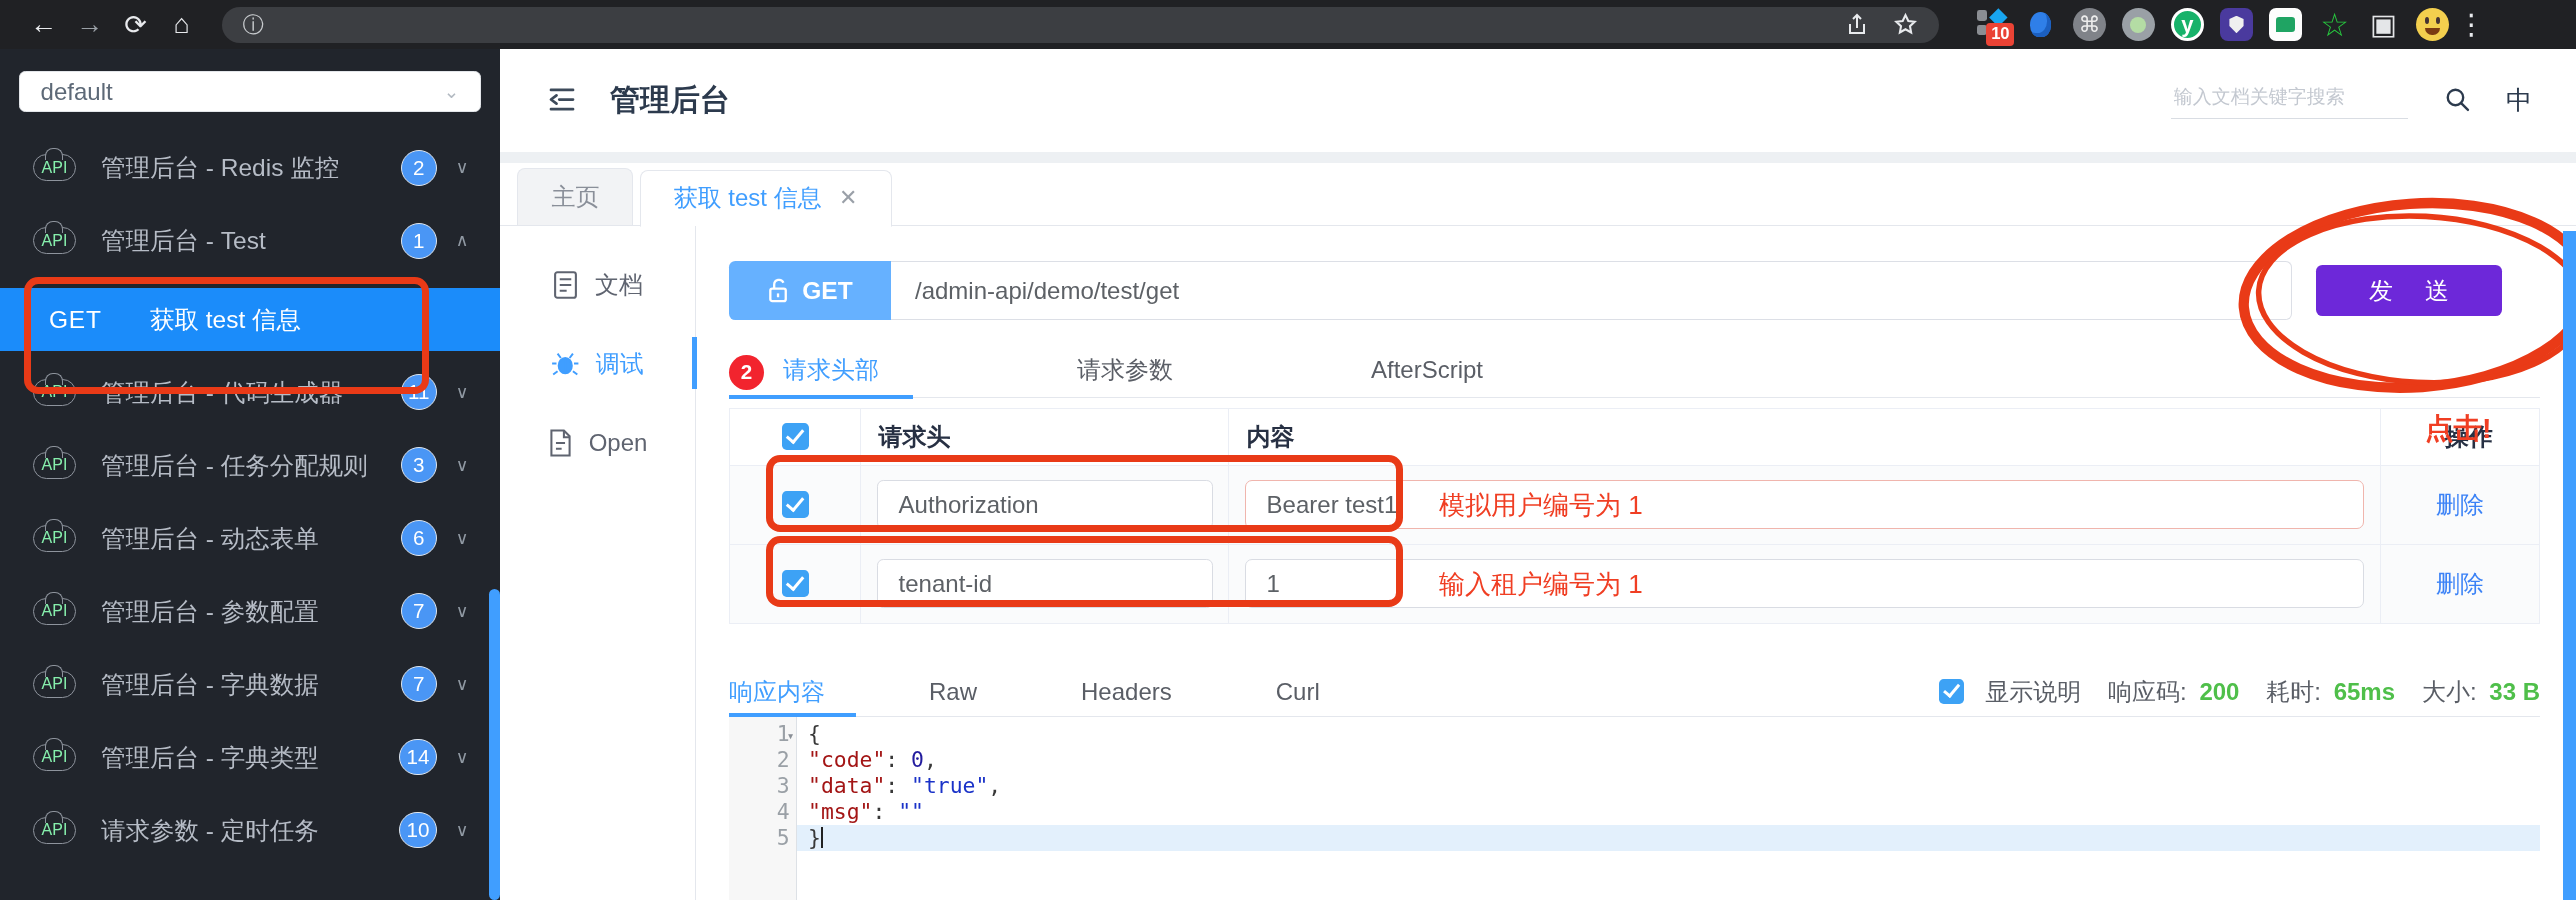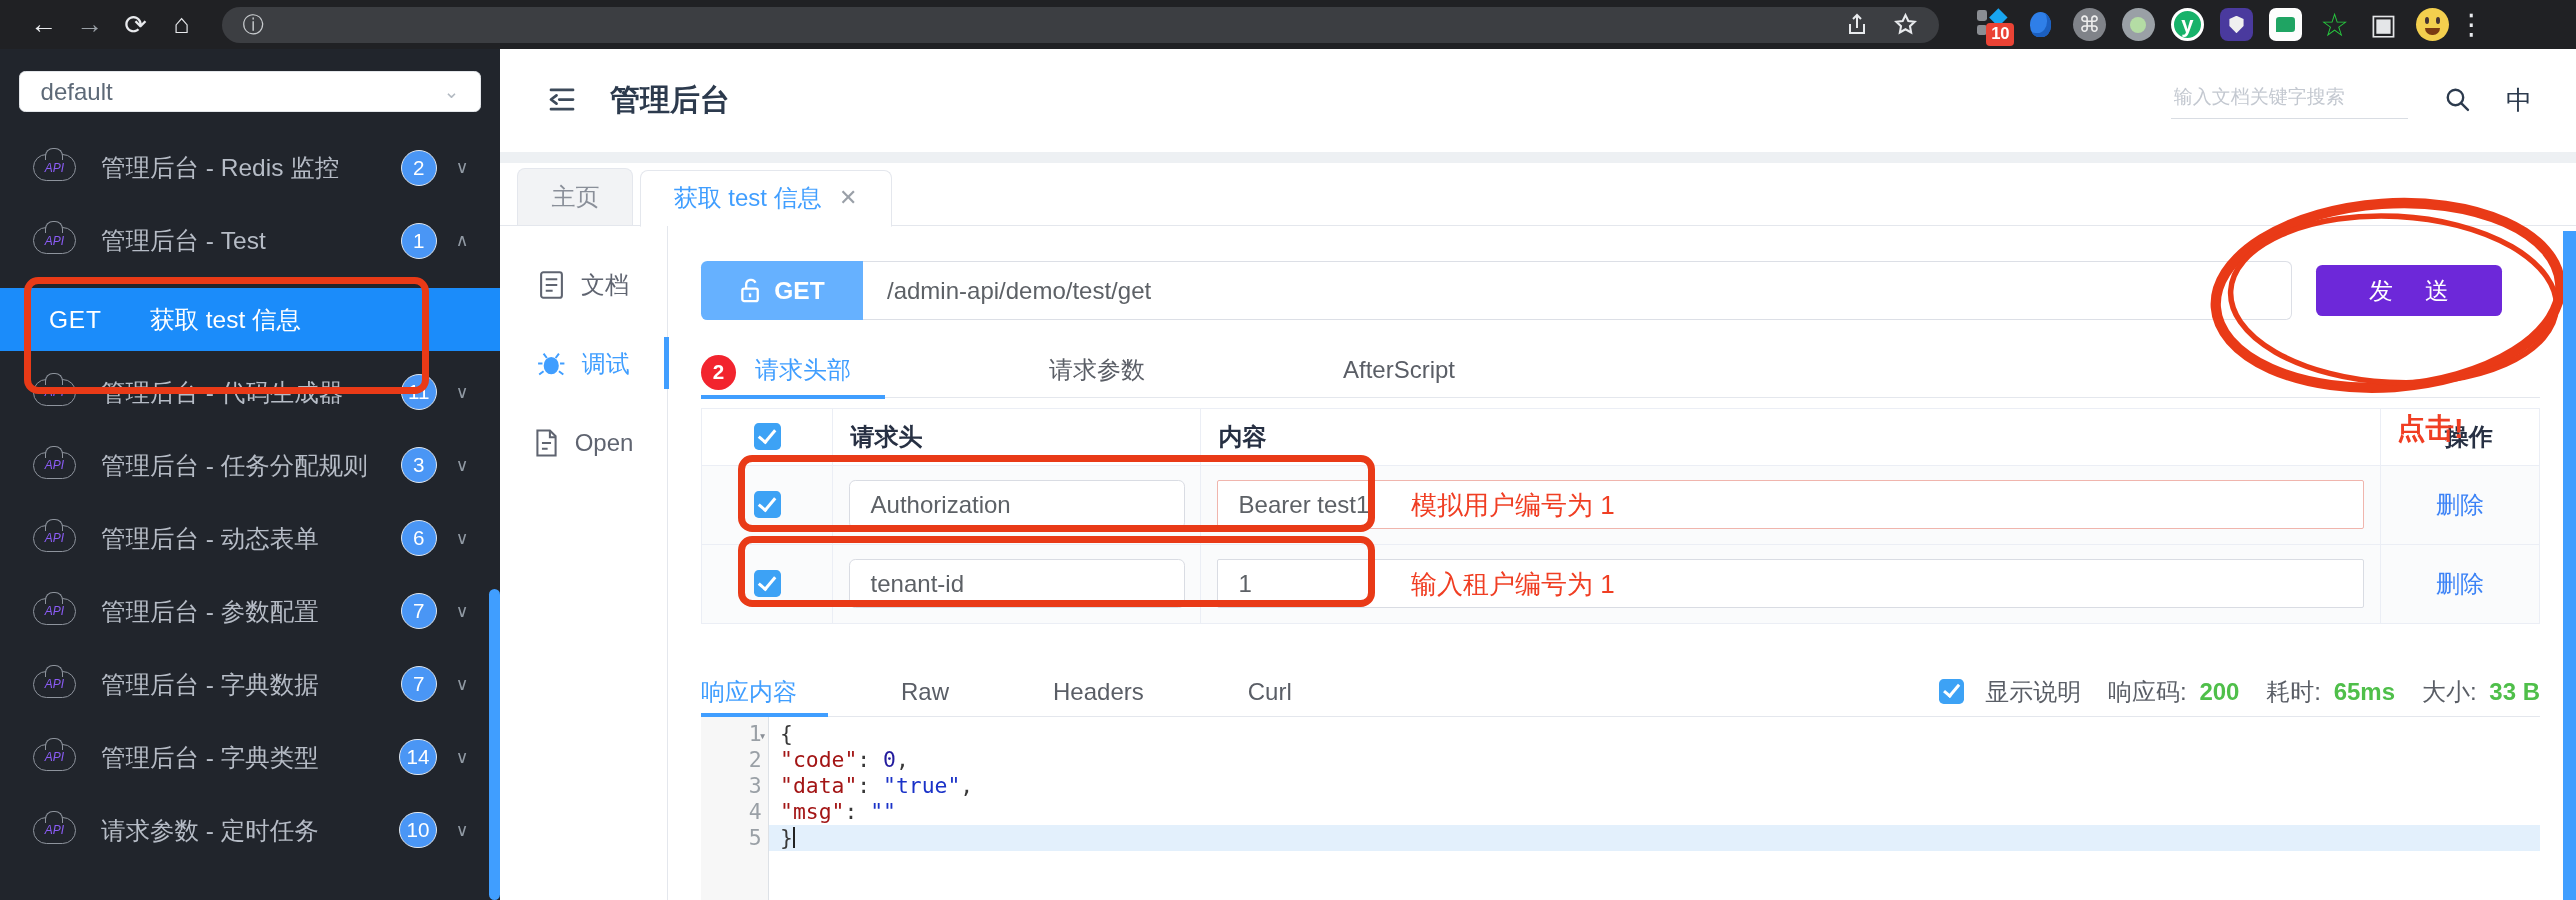--- a/index.html
+++ b/index.html
@@ -52,21 +52,21 @@
   .sidebar { width:500px; background:#21252c; position:relative; flex:none; }
   .group-select { margin:22px 19px 0 19px; height:41px; background:#fff; border:0.8px solid #e3e6ea;
                   border-radius:6.3px; display:flex; align-items:center; padding:0 20.6px;
                   color:#5d6977; font-size:24px; cursor:pointer; }
   .group-select .chev { margin-left:auto; color:#b3bac2; font-size:19px; }
   .side-menu { margin-top:19px; }
   .menu-item { height:73px; display:flex; align-items:center; padding:0 27px 0 33px;
                color:#b6bcc6; font-size:24.5px; cursor:pointer; }
   .cloud-icon { width:43px; height:27px; border:1.6px solid #8e949d; border-radius:13.4px;
                 display:flex; align-items:center; justify-content:center;
-                font-size:12px; font-style:italic; color:#8b5cf6; margin-right:25px; flex:none; position:relative; }
+                font-size:16px; color:#86efac; margin-right:25px; flex:none; position:relative; }
   .cloud-icon::before { content:""; position:absolute; top:-7.1px; left:11px; width:16px; height:11px;
                         border:1.6px solid #8e949d; border-bottom:none; border-radius:8px 8px 0 0; background:#21252c; }
   .count-badge { margin-left:auto; min-width:36px; height:36px; border-radius:18px; background:#4a96f5;
                  border:1.6px solid #dfe5ec; color:#fff; font-size:20.6px; display:flex;
                  align-items:center; justify-content:center; padding:0 6.3px; flex:none; }
   .item-chev { color:#9099a3; font-size:17.4px; margin-left:14.2px; width:22px; text-align:center; flex:none; }
   .api-row { height:63px; margin:11px 0 4.7px 0; background:#1b8cfa; color:#fff; display:flex;
              align-items:center; padding-left:49px; font-size:24.5px; cursor:pointer; }
   .api-row .m { width:101px; letter-spacing:0.8px; }
   .side-scrollbar { position:absolute; right:0; top:540px; bottom:0; width:11px;
@@ -87,21 +87,21 @@
 
   .tab-strip { height:63px; display:flex; align-items:flex-end; padding-left:17.4px;
                border-bottom:1.6px solid #e4e7ed; flex:none; }
   .page-tab { height:57px; display:flex; align-items:center; padding:0 33px; font-size:24px;
               border:1.6px solid #e4e7ed; border-bottom:none; border-radius:8px 8px 0 0;
               margin-right:6.3px; cursor:pointer; background:#f2f3f5; color:#8a8f99; }
   .page-tab.active { background:#fff; color:#409eff; margin-bottom:-1.6px; border-bottom:1.6px solid #fff; }
   .tab-close { margin-left:17.4px; color:#9aa0a8; font-size:22px; }
 
   .content { flex:1; display:flex; min-height:0; }
-  .doc-menu { width:168px; border-right:1.6px solid #e4e7ed; padding-top:19px; flex:none; }
+  .doc-menu { width:196px; border-right:1.6px solid #e4e7ed; padding-top:19px; flex:none; }
   .doc-menu-item { height:79px; display:flex; align-items:center; justify-content:center; gap:16px;
                    font-size:24px; color:#5f6470; cursor:pointer; position:relative; }
   .doc-menu-item.active { color:#409eff; }
   .doc-menu-item.active::after { content:""; position:absolute; right:-1.6px; top:13.4px; width:4.7px; height:52px; background:#409eff; }
   .doc-menu-item svg { display:block; }
 
   .debug-panel { flex:1; position:relative; padding:35px 36px 0 33px; min-width:0; }
 
   .url-row { display:flex; align-items:center; height:59px; padding-right:38px; }
   .method-box { width:162px; height:59px; background:#66b1ff; border-radius:6.3px 0 0 6.3px; color:#fff;
@@ -130,21 +130,21 @@
   .t-head > div { padding-left:17.4px; }
   .t-head > div:first-child { justify-content:center; padding-left:0; }
   .t-body { height:79px; background:#fafbfc; }
   .cell-cb { justify-content:center; }
   .cb { width:27px; height:27px; background:#3da2f5; border-radius:4.7px; position:relative; cursor:pointer; flex:none; }
   .cb::after { content:""; position:absolute; left:8.7px; top:3.2px; width:7.1px; height:14.2px;
                border:solid #fff; border-width:0 3.2px 3.2px 0; transform:rotate(40deg); }
   .name-input { width:336px; height:49px; margin-left:16px; background:#fff; border:1.6px solid #d9dce3;
                 border-radius:6.3px; display:flex; align-items:center; padding-left:20.6px; color:#5d6166; cursor:text; }
   .cell-val { position:relative; padding:0 16px; }
-  .value-input { width:100%; height:49px; background:#fff; border:1.6px solid #d9dce3; border-radius:2px;
+  .value-input { width:100%; height:49px; background:#fff; border:1.6px solid #d9dce3; border-radius:7px;
                  display:flex; align-items:center; padding-left:20.6px; color:#5d6166; cursor:text; }
   .value-input.pink { border-color:#f0b5ad; }
   .row-note { position:absolute; left:210px; top:50%; transform:translateY(-50%); color:#f03e23;
               font-size:26px; white-space:nowrap; pointer-events:none; }
   .del-link { color:#3b82f6; cursor:pointer; }
 
   .resp-bar { margin-top:44px; height:49px; display:flex; align-items:center;
               border-bottom:1.6px solid #e4e7ed; position:relative; }
   .resp-tab { font-size:24px; color:#5a5e66; margin-right:104px; cursor:pointer; }
   .resp-tab.active { color:#409eff; }

